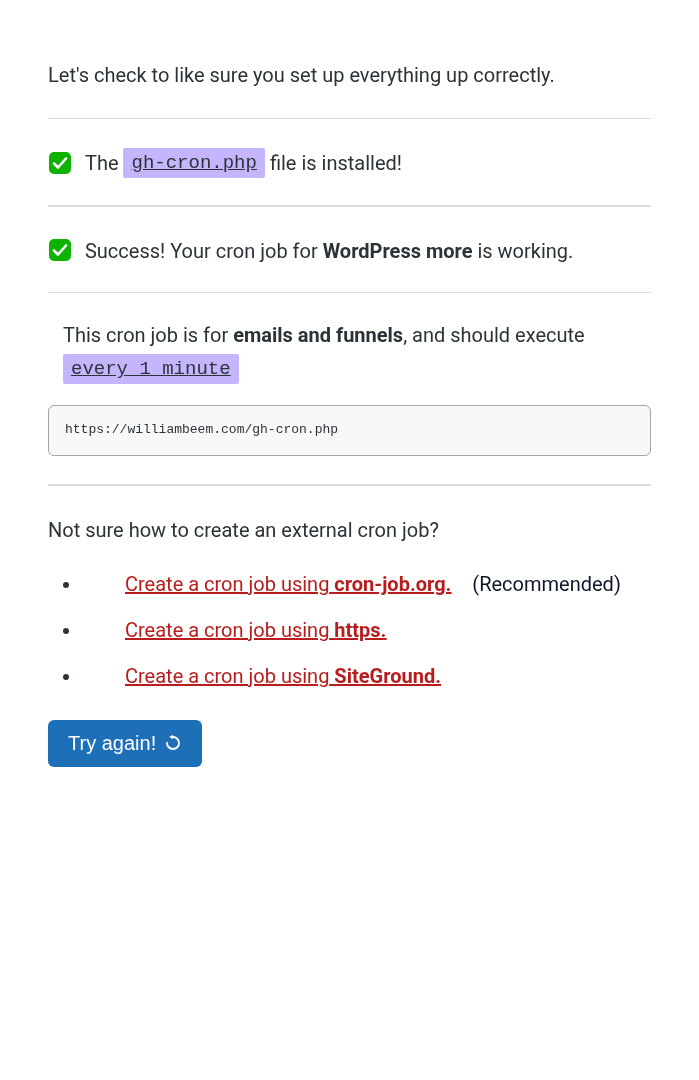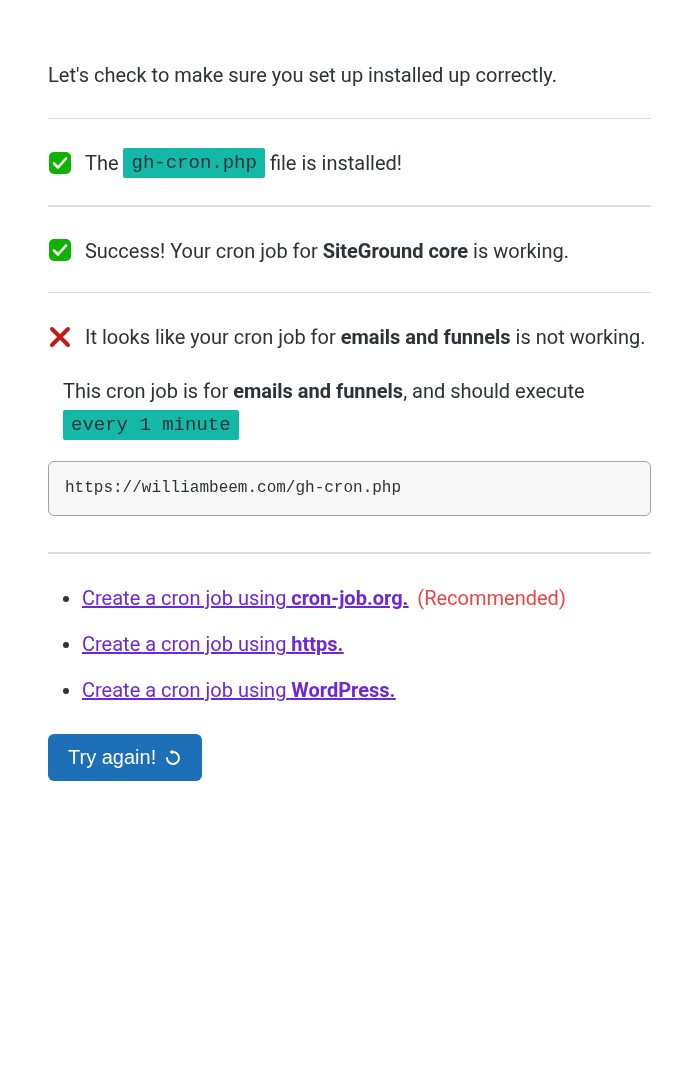--- a/index.html
+++ b/index.html
@@ -39,25 +39,26 @@
     height: 24px;
   }
   .check-icon svg, .cross-icon svg {
     display: block;
   }
   .inline-text {
     vertical-align: middle;
   }
   code.inline-code {
     font-family: SFMono-Regular, Menlo, Monaco, Consolas, "Courier New", monospace;
-    background: #14b8a6;
+    background: #c4b5fd;
     padding: 4px 8px;
     font-size: 19px;
     color: #2c3338;
     border-radius: 2px;
+    text-decoration: underline;
   }
   .bold {
     font-weight: 700;
   }
   .fail-block {
     padding: 26px 0 22px 0;
     line-height: 1.6;
   }
   .fail-first-line {
     margin-bottom: 22px;
@@ -65,23 +66,23 @@
   .fail-second-line {
     margin-bottom: 20px;
     margin-left: 15px;
   }
   .url-box {
     border: 1px solid #a3a3a3;
     border-radius: 6px;
     padding: 14px 16px;
     background: #f8f8f8;
     font-family: SFMono-Regular, Menlo, Monaco, Consolas, "Courier New", monospace;
-    font-size: 16px;
-    color: #2c3338;
-    margin-bottom: 14px;
+    font-size: 13px;
+    color: #2c3338;
+    margin-bottom: 6px;
   }
   .footer-block {
     padding-top: 28px;
     line-height: 1.6;
   }
   .footer-para {
     margin-bottom: 28px;
   }
   .help-heading {
     margin-bottom: 22px;
@@ -92,33 +93,34 @@
     list-style-type: disc;
   }
   ul.link-list li {
     margin-bottom: 14px;
     color: #2c3338;
   }
   ul.link-list li::marker {
     color: #2c3338;
   }
   a.help-link {
-    color: #6d28d9;
-    text-decoration: underline;
+    color: #b91c1c;
+    text-decoration: underline;
+    margin-left: 43px;
   }
   .link-prefix {
     text-decoration: underline;
   }
   .link-strong {
     font-weight: 700;
     text-decoration: underline;
   }
   .recommended {
-    color: #ef4444;
-    margin-left: 4px;
+    color: #0f172a;
+    margin-left: 16px;
     text-align: center;
   }
   .btn {
     display: inline-flex;
     align-items: center;
     background: #1d6fb8;
     color: #fff;
     border: none;
     border-radius: 6px;
     padding: 12px 20px;
@@ -129,21 +131,21 @@
   .btn .retry-icon {
     margin-left: 8px;
     display: inline-flex;
   }
 </style>
 </head>
 <body>
 
 <div class="container">
 
-  <div class="intro">Let's check to make sure you set up installed up correctly.</div>
+  <div class="intro">Let's check to like sure you set up everything up correctly.</div>
 
   <hr class="divider">
 
   <div class="check-block">
     <span class="status-icon check-icon">
       <svg width="24" height="24" viewBox="0 0 24 24">
           <rect x="1" y="1" width="22" height="22" rx="5" fill="#0db300"></rect>
           <path d="M6 12.5 L10 16.5 L18 7.5" stroke="#fff" stroke-width="2.6" fill="none" stroke-linecap="round" stroke-linejoin="round"></path>
         </svg>
     </span>
@@ -158,59 +160,50 @@
   <hr class="divider">
 
   <div class="check-block">
     <span class="status-icon check-icon">
       <svg width="24" height="24" viewBox="0 0 24 24">
           <rect x="1" y="1" width="22" height="22" rx="5" fill="#0db300"></rect>
           <path d="M6 12.5 L10 16.5 L18 7.5" stroke="#fff" stroke-width="2.6" fill="none" stroke-linecap="round" stroke-linejoin="round"></path>
         </svg>
     </span>
     <span class="inline-text">Success! Your cron job for </span>
-    <span class="inline-text bold">SiteGround core</span>
+    <span class="inline-text bold">WordPress more</span>
     <span class="inline-text"> is working.</span>
   </div>
 
   <hr class="divider">
 
   <div class="fail-block">
-    <div class="fail-first-line">
-      <span class="status-icon cross-icon">
-        <svg width="24" height="24" viewBox="0 0 24 24">
-            <path d="M4 4 L20 20 M20 4 L4 20" stroke="#c11b17" stroke-width="4" stroke-linecap="round"></path>
-          </svg>
-      </span>
-      <span class="inline-text">It looks like your cron job for </span>
-      <span class="inline-text bold">emails and funnels</span>
-      <span class="inline-text"> is not working.</span>
-    </div>
     <div class="fail-second-line">
       <span>This cron job is for </span><span class="bold">emails and funnels</span><span>, and should execute </span><code class="inline-code">every 1 minute</code>
     </div>
     <div class="url-box">https://williambeem.com/gh-cron.php</div>
   </div>
 
   <hr class="divider">
 
 
   <hr class="divider">
 
   <div class="footer-block">
+    <div class="help-heading">Not sure how to create an external cron job?</div>
     <ul class="link-list">
       <li>
         <a class="help-link" href="#"><span class="link-prefix">Create a cron job using</span><span class="link-strong"> cron-job.org.</span></a>
         <span class="recommended">(Recommended)</span>
       </li>
       <li>
         <a class="help-link" href="#"><span class="link-prefix">Create a cron job using</span><span class="link-strong"> https.</span></a>
       </li>
       <li>
-        <a class="help-link" href="#"><span class="link-prefix">Create a cron job using</span><span class="link-strong"> WordPress.</span></a>
+        <a class="help-link" href="#"><span class="link-prefix">Create a cron job using</span><span class="link-strong"> SiteGround.</span></a>
       </li>
     </ul>
     <button class="btn">
       <span>Try again!</span>
       <span class="retry-icon">
         <svg width="18" height="18" viewBox="0 0 24 24">
             <path d="M12 4 A8 8 0 1 1 4 12" stroke="#fff" stroke-width="2.5" fill="none" stroke-linecap="round"></path>
             <path d="M12 1 L12 7 L7 4 Z" fill="#fff"></path>
           </svg>
       </span>

